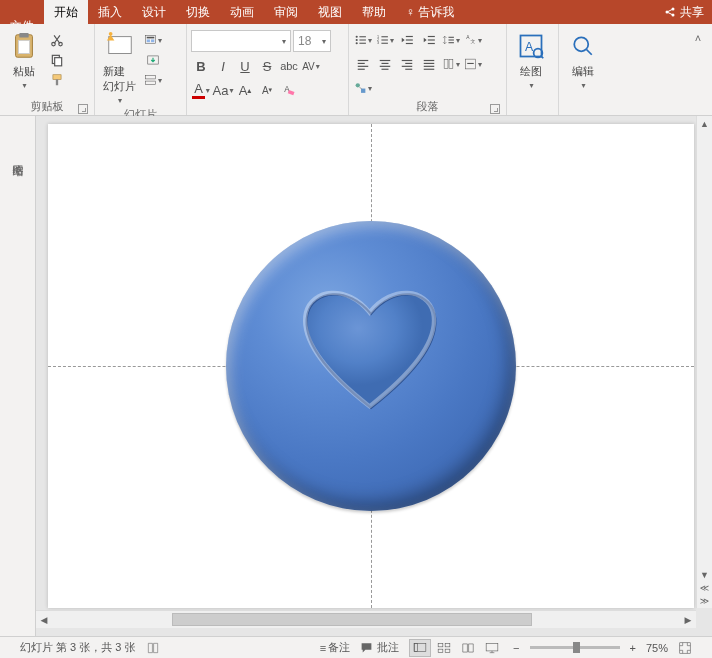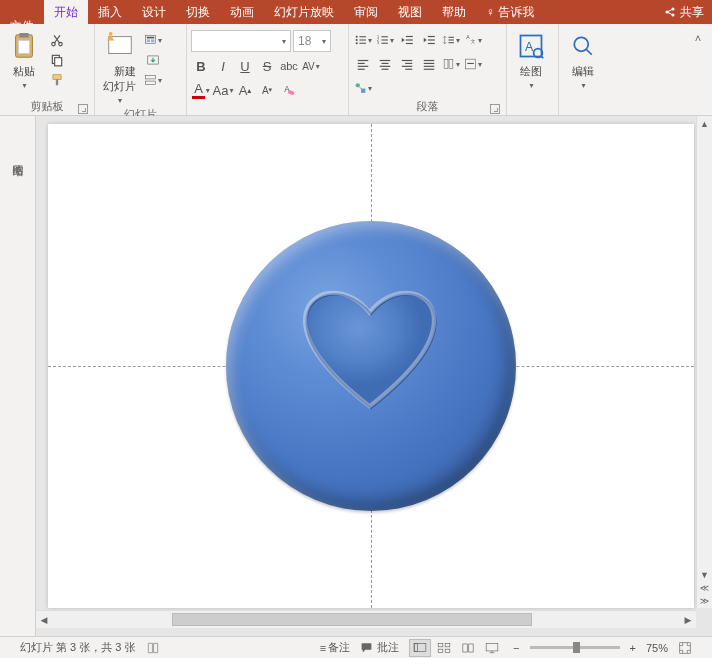--- a/index.html
+++ b/index.html
@@ -3,21 +3,21 @@
 <meta charset="utf-8">
 <style>
   * { box-sizing: border-box; margin: 0; padding: 0; user-select: none; font-family: "Microsoft YaHei", "Segoe UI", sans-serif; }
   html, body { width: 712px; height: 658px; overflow: hidden; background: #fff; }
   .app { width: 712px; height: 658px; display: flex; flex-direction: column; background: #e6e6e6; }
 
   
   .tab-row { height: 24px; display: flex; align-items: stretch; background: #b7472a; color: #fff; font-size: 12px; }
   .tab { padding: 0 10px; display: flex; align-items: center; cursor: pointer; }
   .tab.file { background: #b7472a; margin-top: 26px; }
-  .tab.active { background: #f3f2f1; color: #6d28d9; }
+  .tab.active { background: #f3f2f1; color: #000000; }
   .tab-row .spacer { flex: 1; }
   .tab.share { padding: 0 8px; display: flex; align-items: center; gap: 4px; }
   .bulb { font-size: 12px; }
 
   
   .ribbon { height: 92px; background: #f3f2f1; border-bottom: 1px solid #d0d0d0; display: flex; }
   .group { border-right: 1px solid #d8d8d8; display: flex; flex-direction: column; padding: 2px 4px 0 4px; }
   .group-body { flex: 1; display: flex; align-items: flex-start; gap: 4px; padding-top: 2px; }
   .group-label { height: 16px; font-size: 11px; color: #666; text-align: center; position: relative; }
   .dl { position: absolute; right: 2px; bottom: 1px; width: 10px; height: 10px; border: 1px solid #9a9a9a; }
@@ -80,21 +80,20 @@
 
 <div class="app">
 
   <div class="tab-row">
     <div class="tab file">文件</div>
     <div class="tab active">开始</div>
     <div class="tab">插入</div>
     <div class="tab">设计</div>
     <div class="tab">切换</div>
     <div class="tab">动画</div>
-    <div class="tab">幻灯片放映</div>
     <div class="tab">审阅</div>
     <div class="tab">视图</div>
     <div class="tab">帮助</div>
     <div class="tab"><span class="bulb">♀</span>&nbsp;<span>告诉我</span></div>
     <div class="spacer"></div>
     <div class="tab share">
       <svg width="12" height="12" viewBox="0 0 24 24">
           <circle cx="6" cy="12" r="3" fill="#fff"></circle>
           <circle cx="18" cy="6" r="3" fill="#fff"></circle>
           <circle cx="18" cy="18" r="3" fill="#fff"></circle>
@@ -147,21 +146,21 @@
     <div class="group" style="width:92px">
       <div class="group-body">
         <div class="big-btn">
           <div class="ico">
             <svg viewBox="0 0 32 32" width="30" height="30">
                 <rect x="4" y="6" width="24" height="18" fill="#fff" stroke="#888"></rect>
                 <path d="M6 4l4 6h-8z" fill="#f5b13d"></path>
                 <circle cx="6" cy="3" r="2" fill="#f5b13d"></circle>
               </svg>
           </div>
-          <span style="white-space:pre-line;text-align:right">新建
+          <span style="white-space:pre-line;text-align:left">新建
 幻灯片</span>
           <span class="dd">▾</span>
         </div>
         <div class="mini-col">
           <div class="mini">
               <svg viewBox="0 0 24 24">
                 <rect x="3" y="4" width="18" height="14" fill="none" stroke="#555"></rect>
                 <rect x="5" y="6" width="14" height="3" fill="#555"></rect>
                 <rect x="5" y="11" width="6" height="5" fill="#8fb4e8"></rect>
                 <rect x="13" y="11" width="6" height="5" fill="#8fb4e8"></rect>

